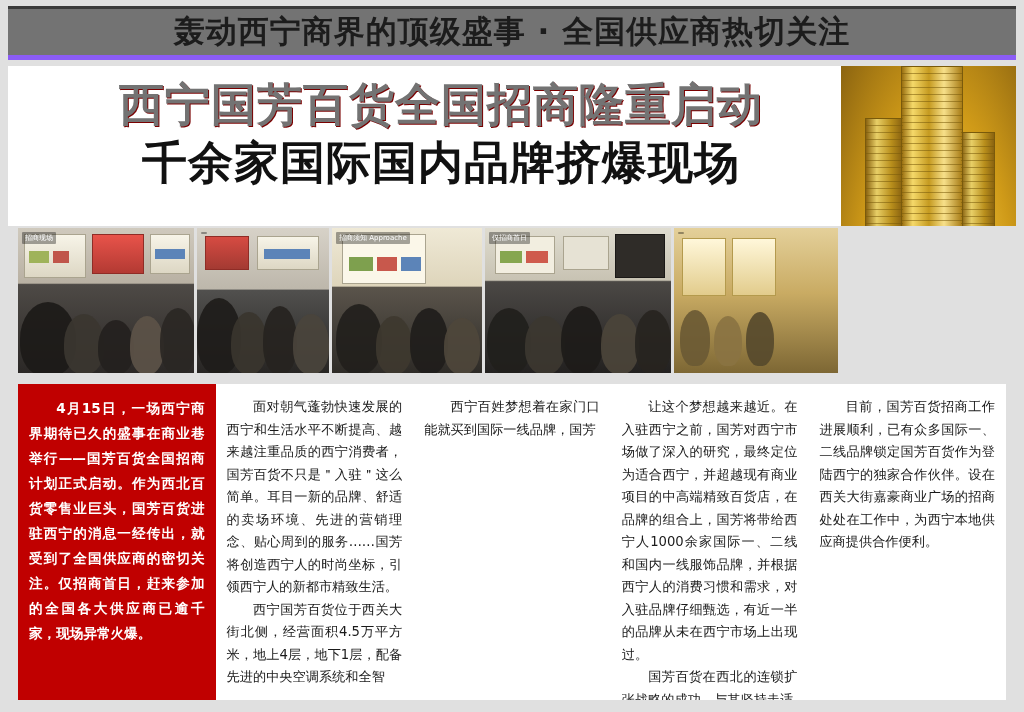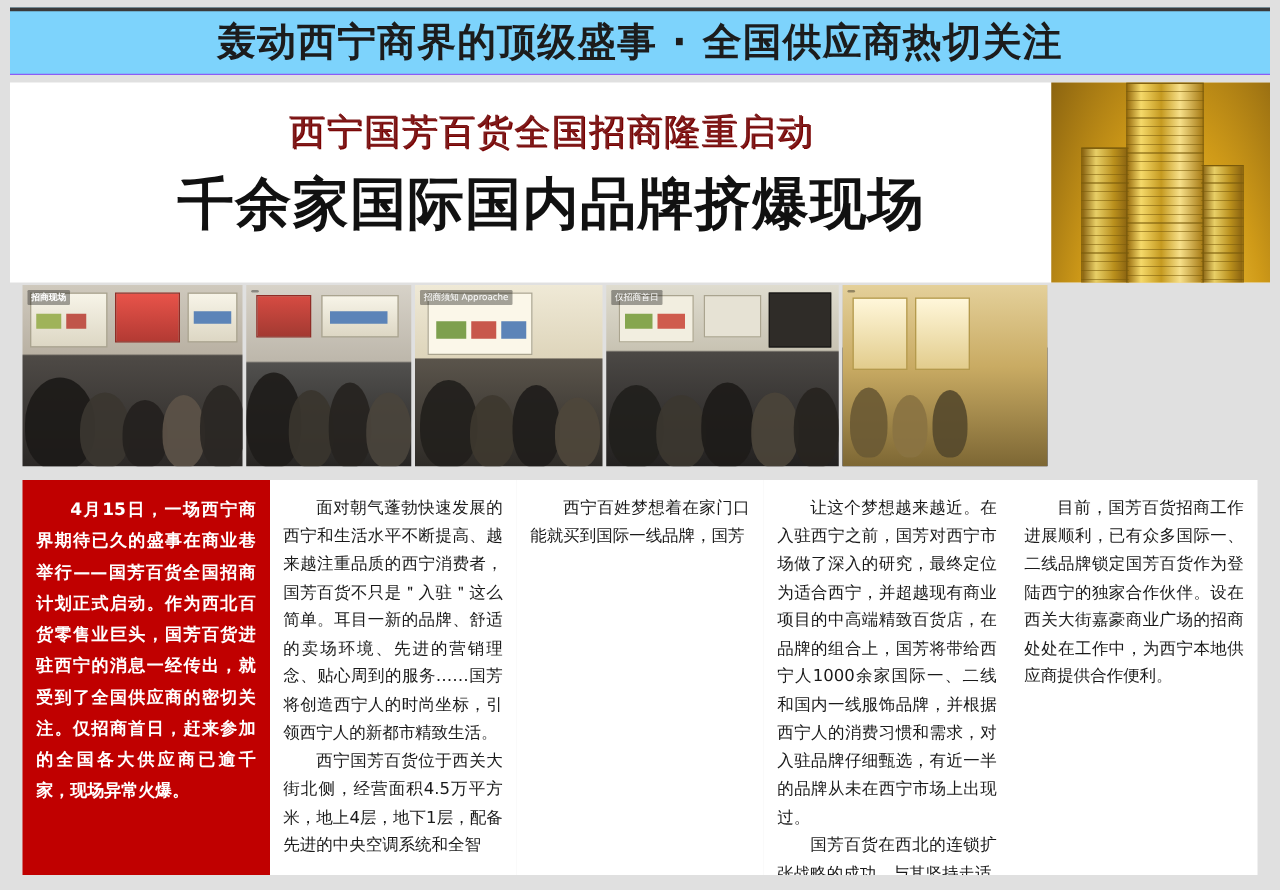--- a/index.html
+++ b/index.html
@@ -14,23 +14,23 @@
     width: 1024px; height: 712px;
     background: #e0e0e0;
     padding: 0;
   }
 
   
   .top-banner {
     position: absolute;
     left: 8px; top: 6px;
     width: 1008px; height: 54px;
-    background: #7dd3fc;
+    background: #737373;
     border-top: 3px solid #3a3a3a;
-    border-bottom: 1px solid #8b5cf6;
+    border-bottom: 5px solid #8b5cf6;
     display: flex;
     align-items: center;
     justify-content: center;
   }
   .top-banner .txt {
     font-size: 31px;
     font-weight: bold;
     color: #1c1c1c;
     letter-spacing: 1px;
     font-family: "DejaVu Sans", "Liberation Sans", sans-serif;
@@ -45,23 +45,23 @@
     background: #ffffff;
     overflow: hidden;
   }
   .headline-text {
     position: absolute;
     left: 18px; top: 10px;
     width: 830px;
     text-align: center;
   }
   .headline-text .l1 {
-    font-size: 29px;
-    font-weight: normal;
-    color: #7f1d1d;
+    font-size: 45px;
+    font-weight: bold;
+    color: #737373;
     letter-spacing: 1px;
     line-height: 58px;
     white-space: nowrap;
     text-shadow: 1px 1px 0 #7a0000;
   }
   .headline-text .l2 {
     font-size: 45px;
     font-weight: bold;
     color: #111111;
     letter-spacing: 1px;
@@ -136,21 +136,21 @@
     position: absolute;
     left: 4px; top: 4px;
     font-size: 7px;
     color: #ffffff;
     background: rgba(0,0,0,.35);
     padding: 1px 3px;
     border-radius: 1px;
   }
   
   .p1 { flex: 0 0 176px; background:
-      linear-gradient(180deg,#cfc9bd 0%, #b9b1a3 38%, #4e4a46 39%, #2b2826 100%); font-weight: bold; }
+      linear-gradient(180deg,#cfc9bd 0%, #b9b1a3 38%, #4e4a46 39%, #2b2826 100%); }
   .p2 { flex: 0 0 132px; background:
       linear-gradient(180deg,#d7d2c8 0%, #bdb7ab 42%, #51504e 43%, #272523 100%); }
   .p3 { flex: 0 0 150px; background:
       linear-gradient(180deg,#efe9d6 0%, #ded5bb 40%, #5a544b 41%, #2e2b27 100%); }
   .p4 { flex: 0 0 186px; background:
       linear-gradient(180deg,#dfdccf 0%, #c8c3b3 36%, #4b4845 37%, #232120 100%); }
   .p5 { flex: 1 1 auto; background:
       linear-gradient(180deg,#d2cec4 0%, #b6b0a4 34%, #474441 35%, #201f1e 100%); }
   
   .blob {

